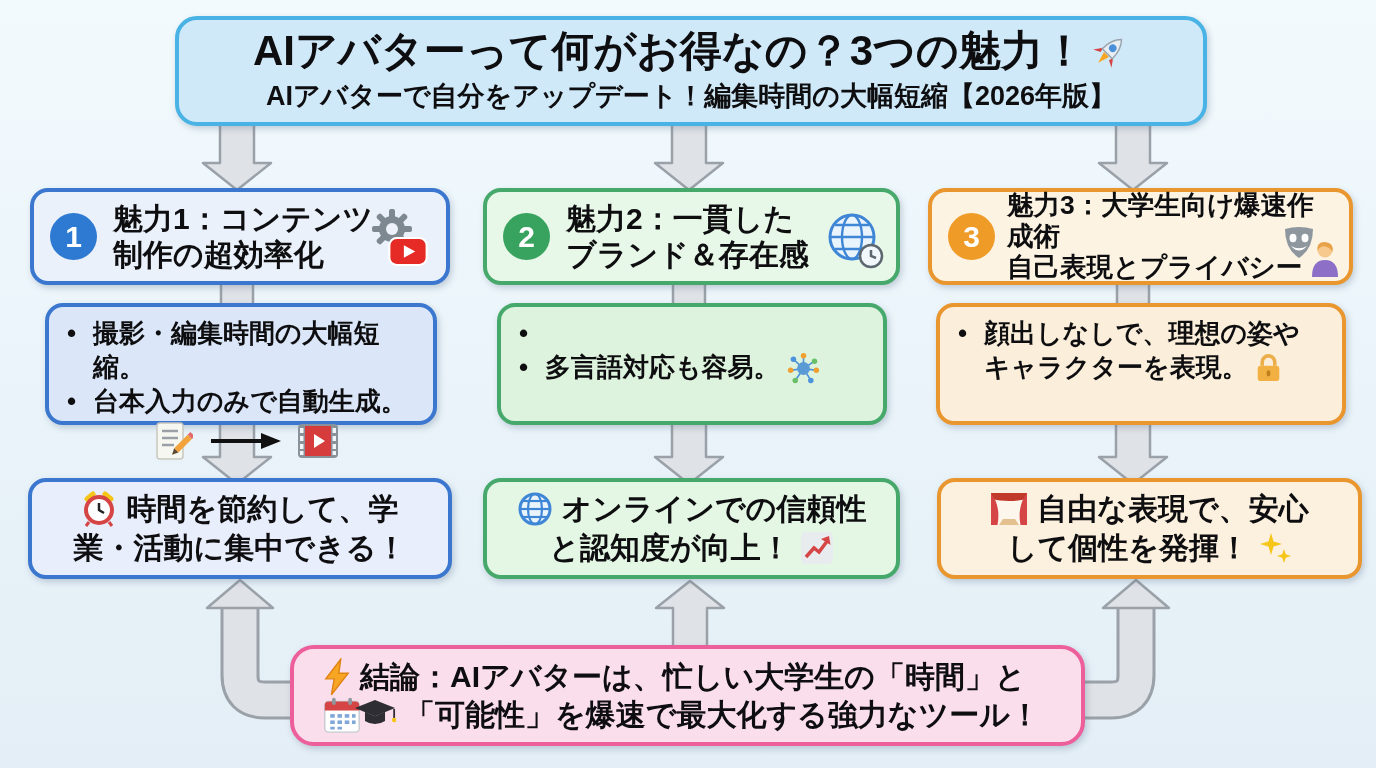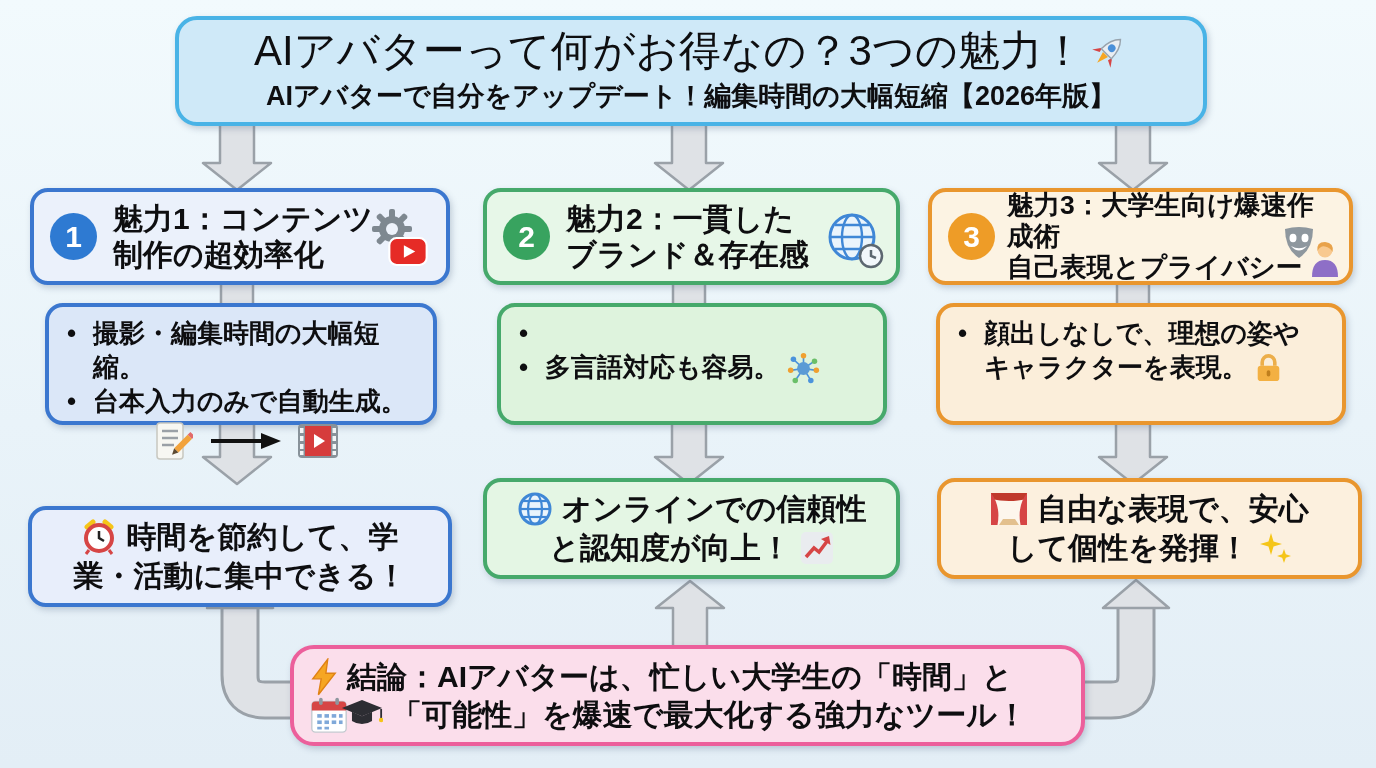--- a/index.html
+++ b/index.html
@@ -7,21 +7,21 @@
   #canvas{position:relative;width:1376px;height:768px;overflow:hidden;
           background:linear-gradient(180deg,#f2fafd 0%,#e9f3f9 55%,#e3eef6 100%);color:#0e0e10;}
   #arrow-layer{position:absolute;left:0;top:0;}
 
   .box{position:absolute;box-sizing:border-box;border:4px solid;border-radius:18px;
        box-shadow:2px 3px 6px rgba(90,110,135,.30);}
 
   
   #title-box{left:175px;top:16px;width:1032px;height:110px;background:#cfe9f8;border-color:#49b3e6;
              border-radius:22px;display:flex;flex-direction:column;align-items:center;justify-content:center;}
-  .title-heading{font-size:42px;font-weight:normal;line-height:1.1;display:flex;align-items:center;gap:4px;}
+  .title-heading{font-size:42px;font-weight:bold;line-height:1.1;display:flex;align-items:center;gap:4px;}
   .title-sub{font-size:27px;font-weight:bold;margin-top:3px;}
 
   
   .header-box{top:188px;height:97px;display:flex;align-items:center;padding:0 10px 0 16px;}
   #c1-header{left:30px;width:420px;background:#ebf1fb;border-color:#3b77cf;}
   #c2-header{left:483px;width:417px;background:#e7f7e8;border-color:#46a96b;}
   #c3-header{left:928px;width:425px;background:#fcf3e3;border-color:#e9962e;}
   .badge{width:47px;height:47px;border-radius:50%;flex:none;display:flex;align-items:center;justify-content:center;
          color:#fff;font-size:30px;font-weight:bold;}
   .b1{background:#2e7ad2;} .b2{background:#38a35f;} .b3{background:#ee9c27;}
@@ -43,28 +43,28 @@
   #c3-mid{left:936px;width:410px;background:#fbeeda;border-color:#e9962e;}
   .bullet{display:flex;font-size:26px;font-weight:bold;line-height:1.3;}
   .marker{width:26px;flex:none;}
   .marker::before{content:"\2022";}
   .bline svg{vertical-align:middle;margin-left:7px;}
   .flow-row{display:flex;align-items:center;justify-content:center;gap:16px;margin-top:3px;}
 
   
   .result-box{top:478px;height:101px;display:flex;flex-direction:column;align-items:center;justify-content:center;
               font-size:30px;font-weight:bold;line-height:1.28;}
-  #c1-bottom{left:28px;width:424px;background:#e8eefb;border-color:#3b77cf;margin-top:28px;}
+  #c1-bottom{left:28px;width:424px;background:#e8eefb;border-color:#3b77cf;}
   #c2-bottom{left:483px;width:417px;background:#e4f6e4;border-color:#46a96b;}
   #c3-bottom{left:928px;width:425px;background:#fcf0de;border-color:#e9962e;margin-left:9px;}
   .result-line{display:flex;align-items:center;gap:9px;}
 
   
   #conclusion{left:290px;top:645px;width:795px;height:101px;background:#fbdeeb;border-color:#ec5f9b;
-              border-radius:24px;display:flex;flex-direction:column;justify-content:center;padding:0 16px;}
+              border-radius:24px;display:flex;flex-direction:column;justify-content:center;padding:0 29px;}
   .conc-line{display:flex;align-items:center;gap:9px;font-size:30px;font-weight:bold;line-height:1.25;}
   .conc-line .overlap{margin-left:-16px;}
 </style>
 </head>
 <body>
 
 <div id="canvas">
 
   <svg id="arrow-layer" width="1376" height="768" viewBox="0 0 1376 768">
     <g fill="#dfe2e6" stroke="#9aa1a8" stroke-width="2.5" stroke-linejoin="round">

